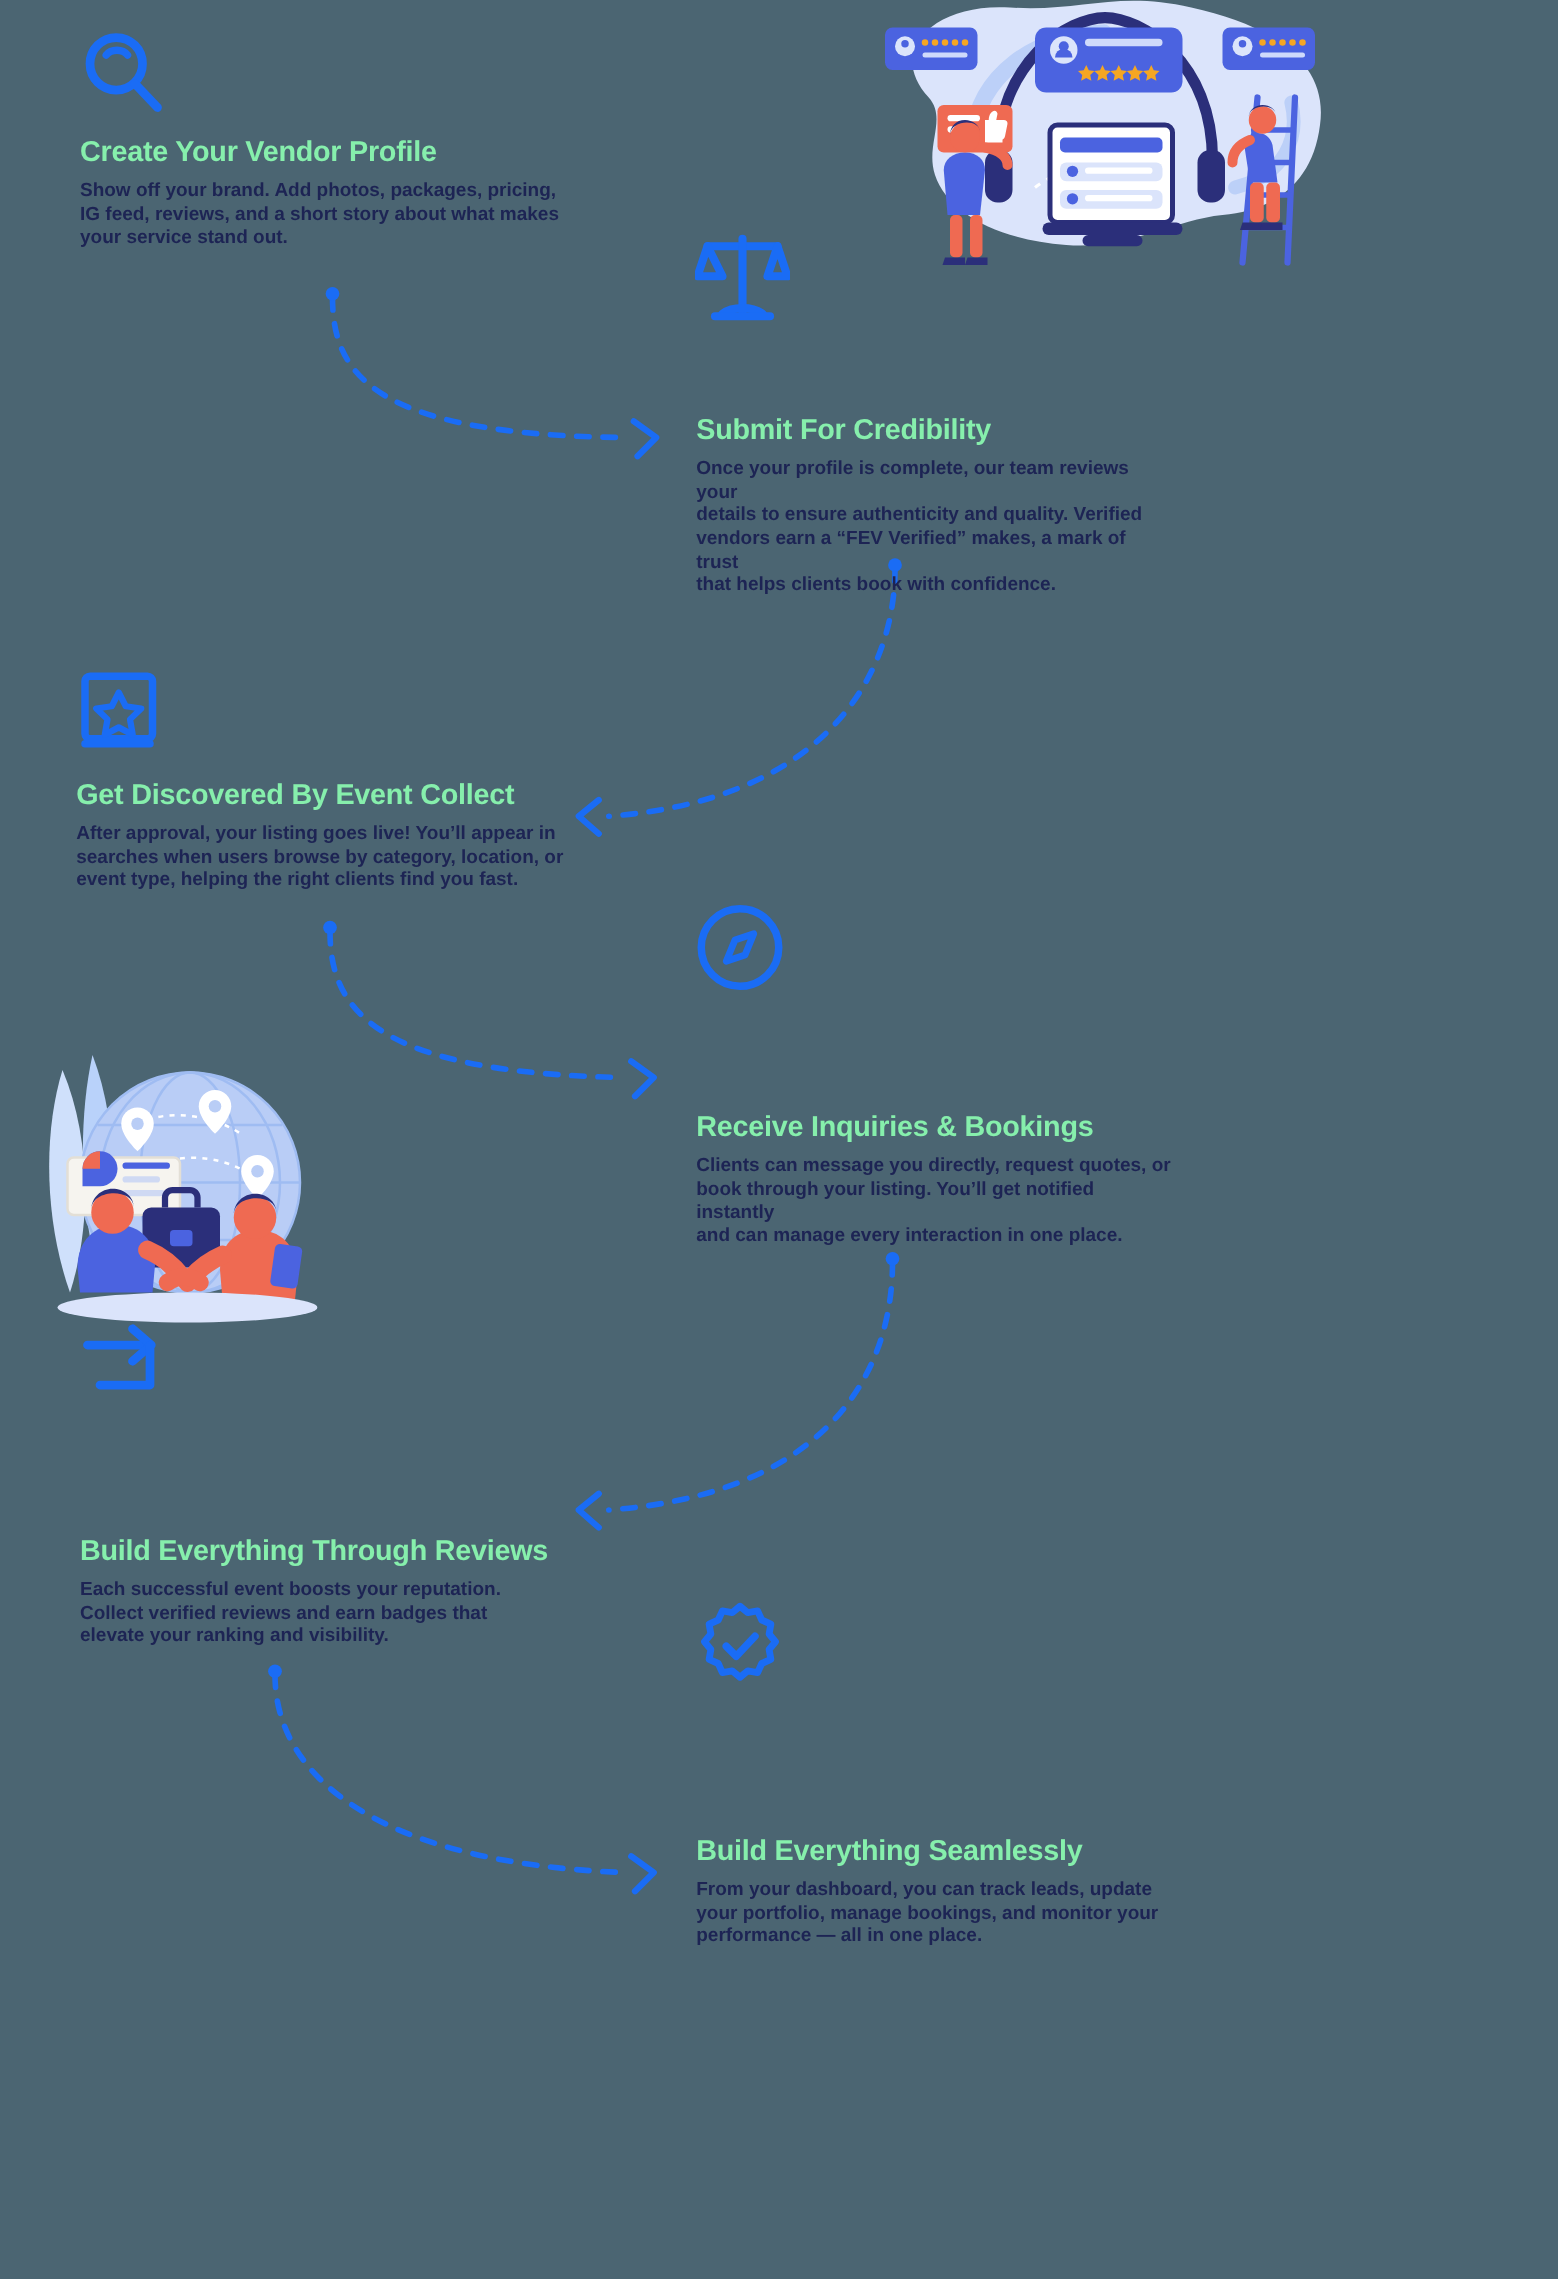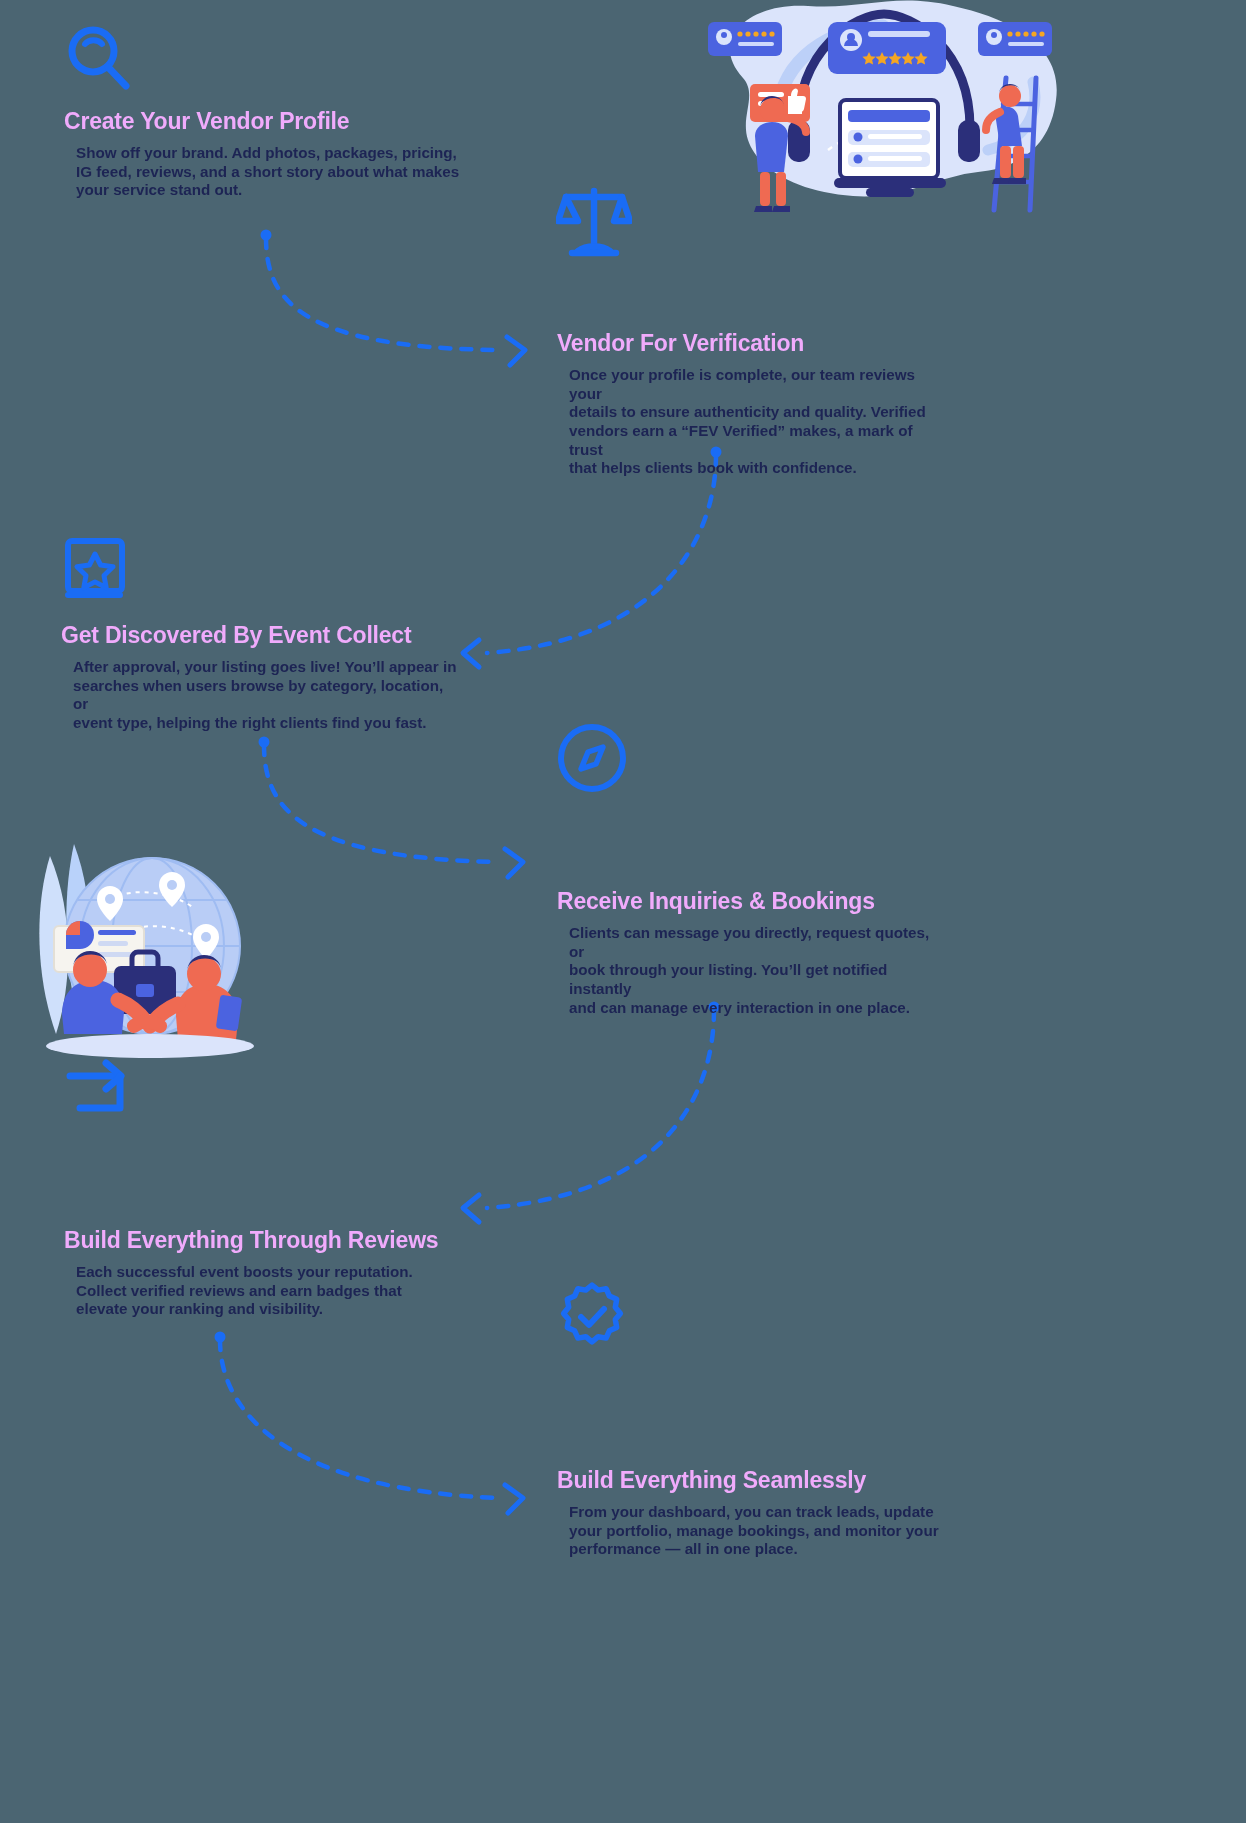--- a/index.html
+++ b/index.html
@@ -8,34 +8,33 @@
     width:1246px; height:1823px;
     position:relative; overflow:hidden;
     font-family:"Liberation Sans", sans-serif;
   }
   .stage { position:absolute; inset:0; }
   .layer { position:absolute; inset:0; }
   svg.layer { pointer-events:none; }
 
   .step { position:absolute; }
   .step-title {
-    color:#f0abfc;
+    color:#86efac;
     font-weight:bold;
     font-size:23px;
     letter-spacing:-0.2px;
     white-space:nowrap;
     margin-bottom:9px;
   }
   .step-body {
     color:#1d2454;
     font-size:15.2px;
     line-height:1.23;
     font-weight:600;
     white-space:pre-line;
-    margin-left:12px;
   }
   .icon { position:absolute; }
 
   
   #step1 { left:64px;  top:108px;  width:420px; }
   #icon1 { left:64px;  top:24px; }
 
   #step2 { left:557px; top:330px;  width:380px; }
   #icon2 { left:556px; top:183px; }
 
@@ -108,21 +107,21 @@
     <svg width="76" height="76" viewBox="0 0 76 76" fill="none" stroke="#1a6cf5" stroke-width="6.5" stroke-linecap="round" stroke-linejoin="round">
       <path d="M10,14 H66"></path>
       <path d="M38,8 V66"></path>
       <path d="M22,68 C30,62 46,62 54,68"></path>
       <path d="M16,70 H60"></path>
       <path d="M10,14 L2,38 H22 Z" fill="none"></path>
       <path d="M66,14 L58,38 H74 Z" fill="none"></path>
     </svg>
   </div>
   <div class="step" id="step2">
-    <div class="step-title">Vendor For Verification</div>
+    <div class="step-title">Submit For Credibility</div>
     <div class="step-body">Once your profile is complete, our team reviews your
 details to ensure authenticity and quality. Verified
 vendors earn a “FEV Verified” makes, a mark of trust
 that helps clients book with confidence.</div>
   </div>
 
   <div class="icon" id="icon3">
     <svg width="66" height="66" viewBox="0 0 66 66" fill="none" stroke="#1a6cf5" stroke-width="6" stroke-linecap="round" stroke-linejoin="round">
       <rect x="4" y="4" width="54" height="50" rx="4"></rect>
       <path d="M4,58 H56"></path>

